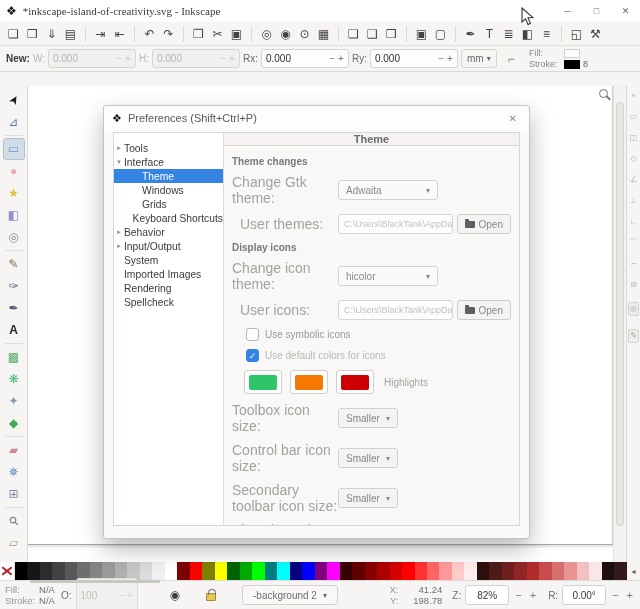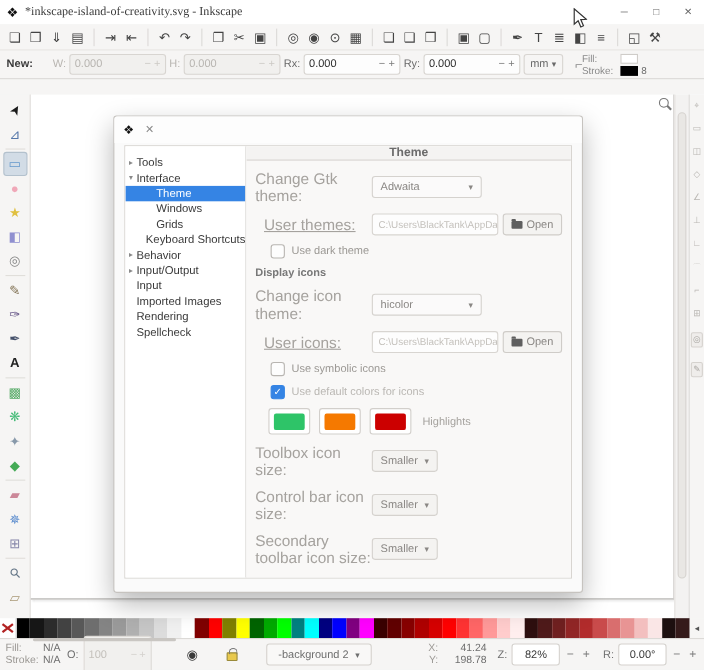--- a/index.html
+++ b/index.html
@@ -18,21 +18,21 @@
   .menubar { height:14px; background:#fbfbfa; display:flex; align-items:center; padding-left:2px; border-bottom:1px solid #e8e6e3; }
   .menu-item { padding:0 8px; font-size:10px; color:#3c3c3c; }
 
   
   .toolbar1 { height:24px; display:flex; align-items:center; padding-left:4px; border-bottom:1px solid #e3e1de; background:#f6f5f4; }
   .tbtn { width:19px; height:19px; display:flex; align-items:center; justify-content:center; font-size:12px; color:#444; }
   .tsep { width:1px; height:16px; background:#dcdad7; margin:0 5px; }
 
   
   .toolbar2 { height:26px; display:flex; align-items:center; padding-left:6px; gap:3px; border-bottom:1px solid #dcdad7; background:#f6f5f4; position:relative; }
-  .tc-new { font-weight:bold; font-size:10px; color:#3a3a3a; margin-right:15px; }
+  .tc-new { font-weight:bold; font-size:10px; color:#3a3a3a; margin-right:0; }
   .tc-lab { font-size:10px; color:#b8b5b1; }
   .tc-lab.en { color:#6a6a6a; }
   .spinfield { display:flex; align-items:center; height:19px; border:1px solid #d8d5d1; border-radius:3px; background:#f1f0ee; padding:0 4px; width:88px; }
   .spinfield.en { background:#fdfdfd; }
   .spinfield .val { flex:1; font-size:10px; color:#b8b5b1; }
   .spinfield.en .val { color:#2e2e2e; }
   .spinfield .spin { font-size:10px; color:#ccc9c5; margin-left:3px; }
   .spinfield.en .spin { color:#7a7a7a; }
   .unitbox { display:flex; align-items:center; height:19px; border:1px solid #d8d5d1; border-radius:3px; background:#f6f5f4; padding:0 5px; gap:3px; font-size:10px; color:#6a6a6a; }
   .corner-icon { font-size:12px; color:#8a8a8a; margin-left:8px; }
@@ -70,21 +70,21 @@
   .tree-item { height:14px; display:flex; align-items:center; font-size:10.3px; color:#3a3a3a; white-space:nowrap; }
   .tree-item .exp { width:10px; text-align:center; font-size:7px; color:#8a8a8a; margin-left:4px; }
   .tree-item .pad0 { margin-left:0; } .tree-item .pad1 { margin-left:18px; }
   .tree-item.selected { background:#3584e4; color:#ffffff; }
   .panel { flex:1; background:#f9f8f7; display:flex; flex-direction:column; overflow:hidden; }
   .panel-header { height:17px; border-bottom:1px solid #d8d5d1; background:#f4f3f2; display:flex; align-items:center; justify-content:center; font-size:11px; font-weight:bold; color:#6b6b6b; }
   .panel-content { padding:8px 8px 0 8px; }
   .sec-header { font-size:10px; font-weight:bold; color:#787878; margin:2px 0 7px 0; }
   .prow { display:flex; align-items:center; margin-bottom:8px; }
   .prow .plab { flex:0 0 106px; font-size:14px; color:#a5a29e; }
-  .prow .plab.sub { padding-left:8px; flex:0 0 106px;text-decoration:underline; }
+  .prow .plab.sub { padding-left:8px; flex:0 0 106px; }
   .select { display:flex; align-items:center; height:20px; border:1px solid #d5d2ce; border-radius:3px; background:#fbfafa; padding:0 7px; font-size:10px; color:#8a8784; }
   .select.w100 { width:100px; } .select .car { margin-left:auto; color:#8a8784; font-size:8px; }
   .select.compact { width:60px; background:#f4f3f1; }
   .pathfield { width:120px; height:20px; border:1px solid #d8d5d1; border-radius:3px; background:#fdfdfd; padding:0 5px; font-size:9px; color:#c4c1bc; display:flex; align-items:center; overflow:hidden; white-space:nowrap; }
   .openbtn { display:flex; align-items:center; gap:4px; height:20px; border:1px solid #cfccc8; border-radius:3px; background:#f4f3f1; padding:0 7px; margin-left:4px; font-size:10px; color:#8a8784; }
   .folder { width:10px; height:7px; background:#5f5f5f; border-radius:1px; position:relative; }
   .folder::before { content:''; position:absolute; top:-2px; left:0; width:4px; height:2px; background:#5f5f5f; border-radius:1px 1px 0 0; }
   .chkrow { display:flex; align-items:center; gap:6px; margin:0 0 8px 14px; }
   .chk { width:13px; height:13px; border:1px solid #b8b5b1; border-radius:3px; background:#fdfdfd; display:flex; align-items:center; justify-content:center; font-size:9px; color:transparent; }
   .chk.checked { background:#3584e4; border-color:#3584e4; color:#ffffff; }
@@ -275,20 +275,21 @@
           <span class="snap-ic">⊞</span>
           <span class="snap-ic btn">◎</span>
           <span class="snap-ic btn">✎</span>
         </div>
     </div>
   </div>
 
   <div class="dialog">
     <div class="dlg-titlebar">
       <span class="dlg-logo">❖</span>
+      <span class="dlg-title">Preferences (Shift+Ctrl+P)</span>
       <span class="dlg-close">✕</span>
     </div>
     <div class="dlg-body">
       <div class="tree">
           <div class="tree-item">
             <span class="exp pad0">▸</span>
             <span>Tools</span>
           </div>
           <div class="tree-item">
             <span class="exp pad0">▾</span>
@@ -313,56 +314,53 @@
           <div class="tree-item">
             <span class="exp pad0">▸</span>
             <span>Behavior</span>
           </div>
           <div class="tree-item">
             <span class="exp pad0">▸</span>
             <span>Input/Output</span>
           </div>
           <div class="tree-item">
             <span class="exp pad0"></span>
-            <span>Input</span>
+            <span>System</span>
           </div>
           <div class="tree-item">
             <span class="exp pad0"></span>
             <span>Imported Images</span>
           </div>
           <div class="tree-item">
             <span class="exp pad0"></span>
             <span>Rendering</span>
           </div>
           <div class="tree-item">
             <span class="exp pad0"></span>
             <span>Spellcheck</span>
           </div>
         </div>
       <div class="panel">
         <div class="panel-header">Theme</div>
         <div class="panel-content">
+          <div class="sec-header">Theme changes</div>
           <div class="prow">
             <span class="plab">Change Gtk theme:</span>
             <span class="select w100">
               <span>Adwaita</span>
               <span class="car">▾</span>
             </span>
           </div>
           <div class="prow">
             <span class="plab sub">User themes:</span>
             <span class="pathfield">C:\Users\BlackTank\AppData'</span>
             <span class="openbtn">
               <span class="folder"></span>
               <span>Open</span>
             </span>
-          </div>
-          <div class="chkrow">
-            <span class="chk"></span>
-            <span class="chklab">Use dark theme</span>
           </div>
           <div class="sec-header">Display icons</div>
           <div class="prow">
             <span class="plab">Change icon theme:</span>
             <span class="select w100">
               <span>hicolor</span>
               <span class="car">▾</span>
             </span>
           </div>
           <div class="prow">

